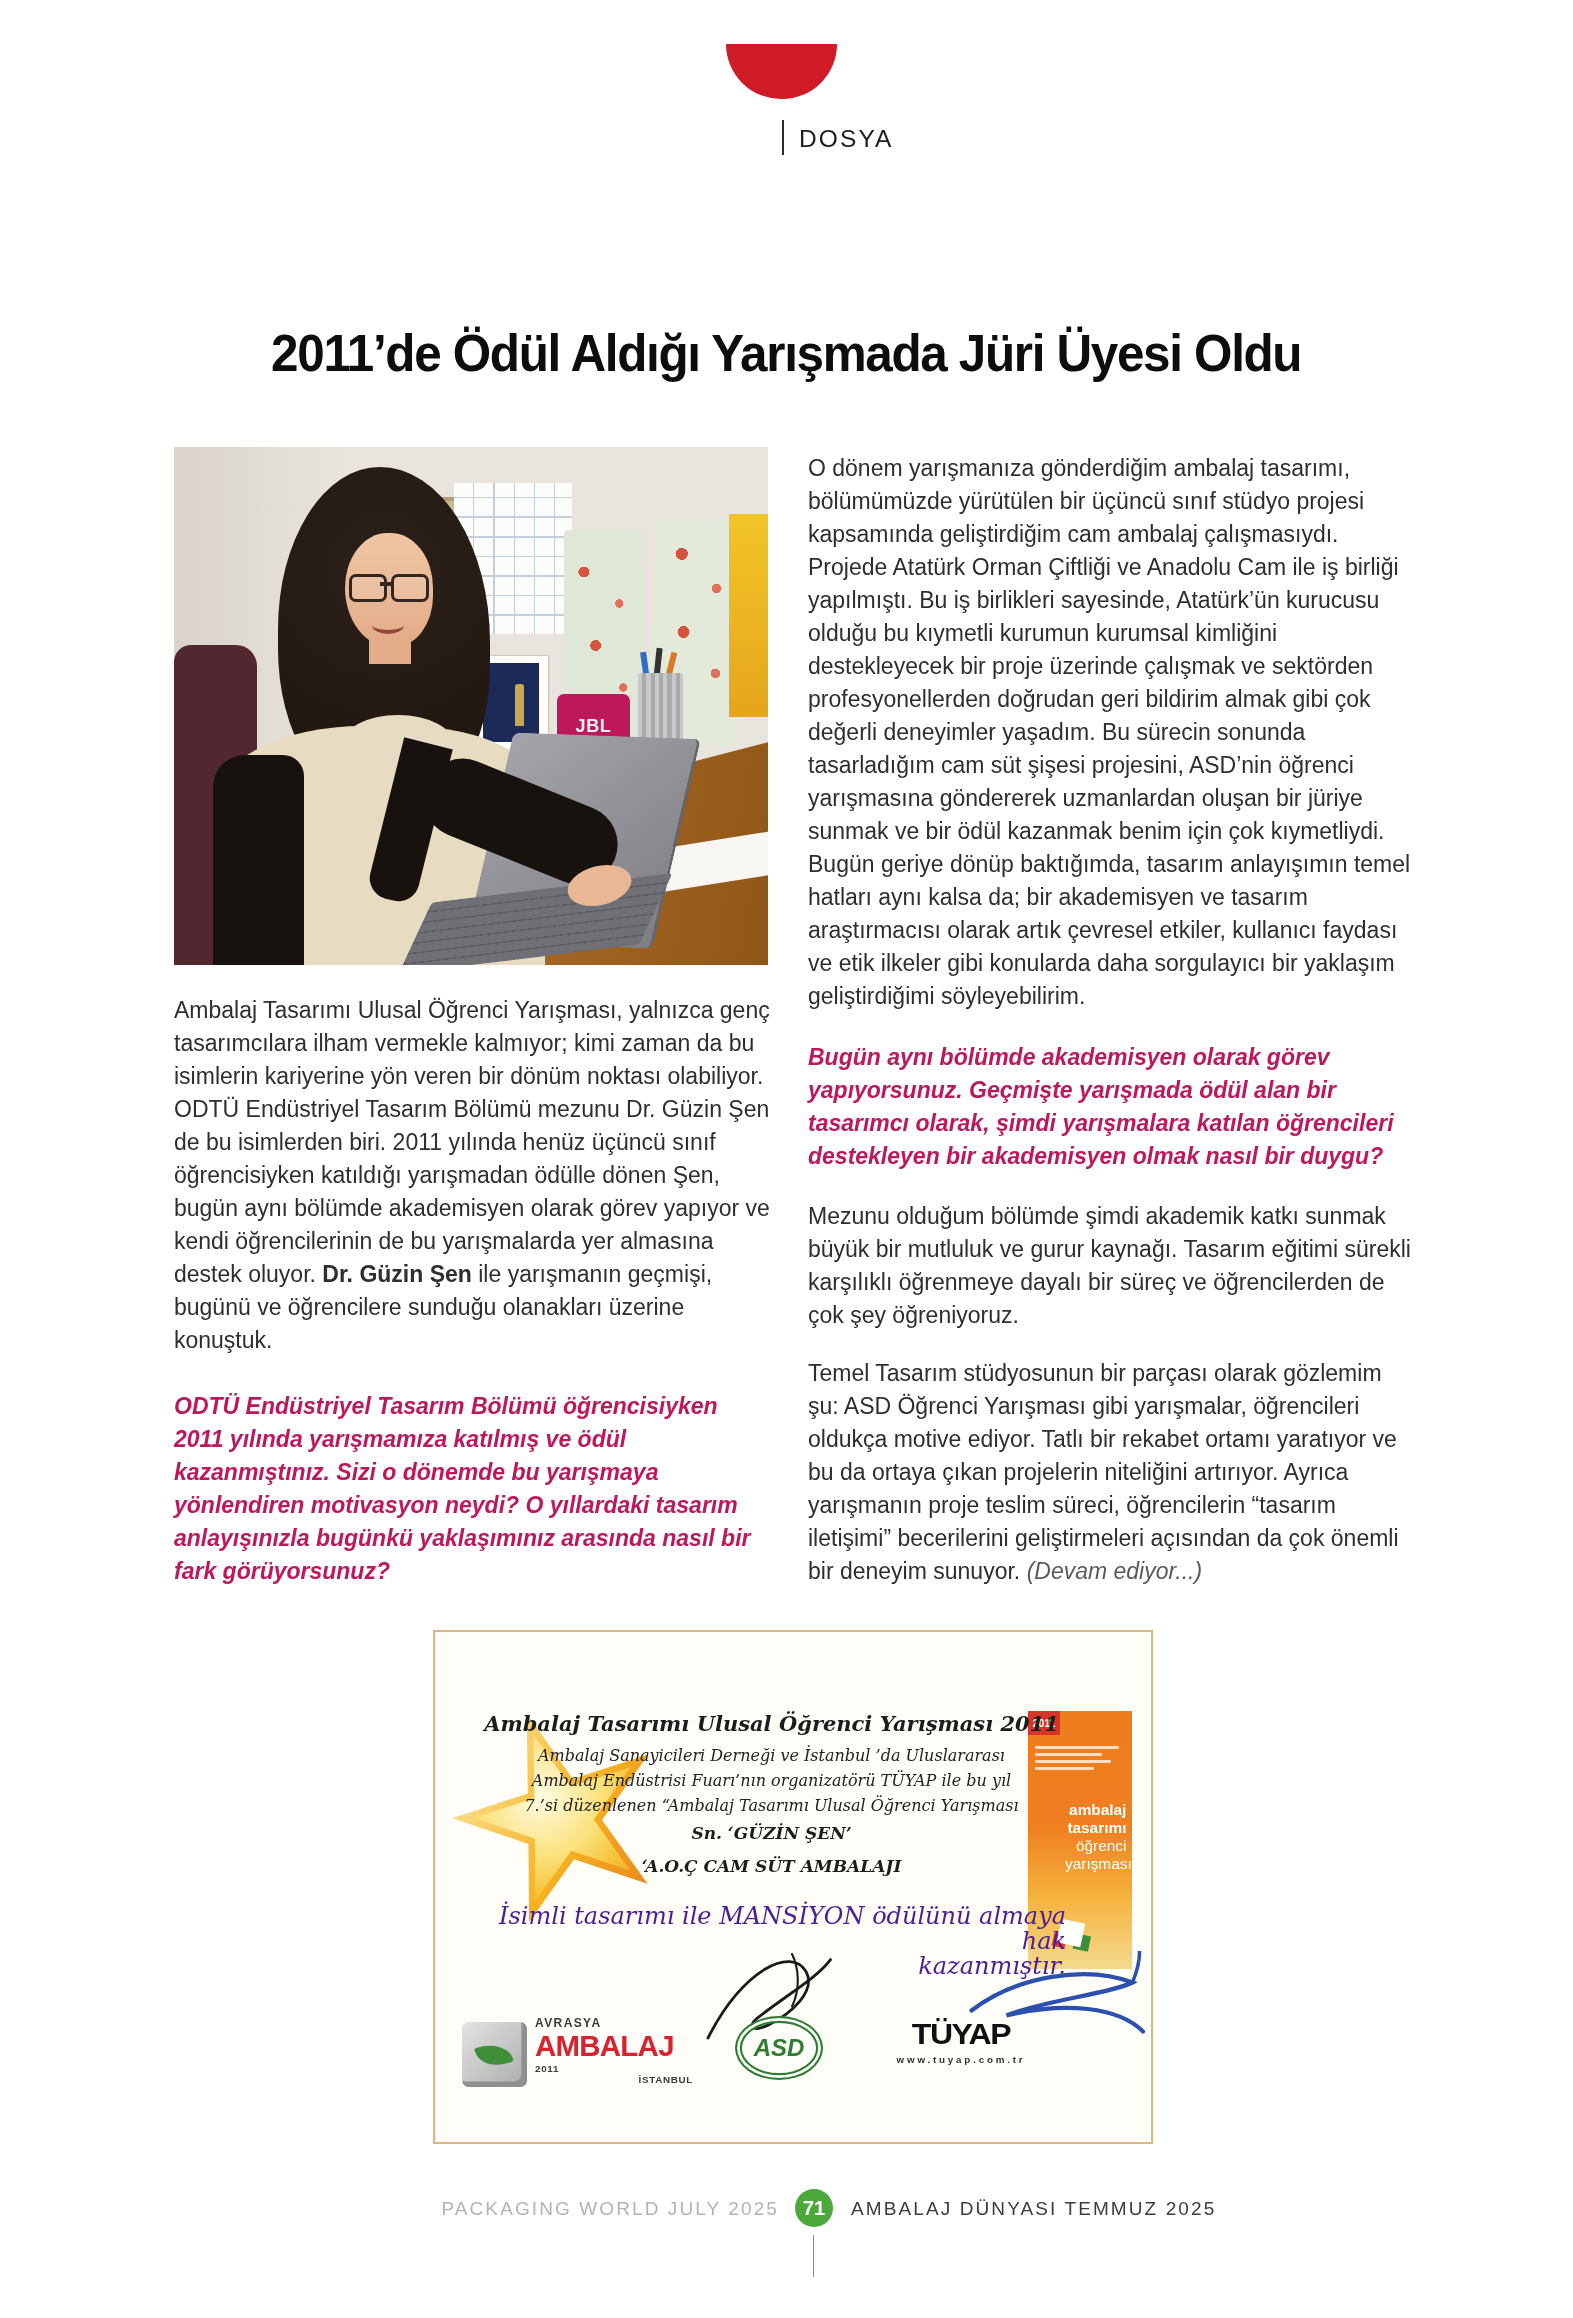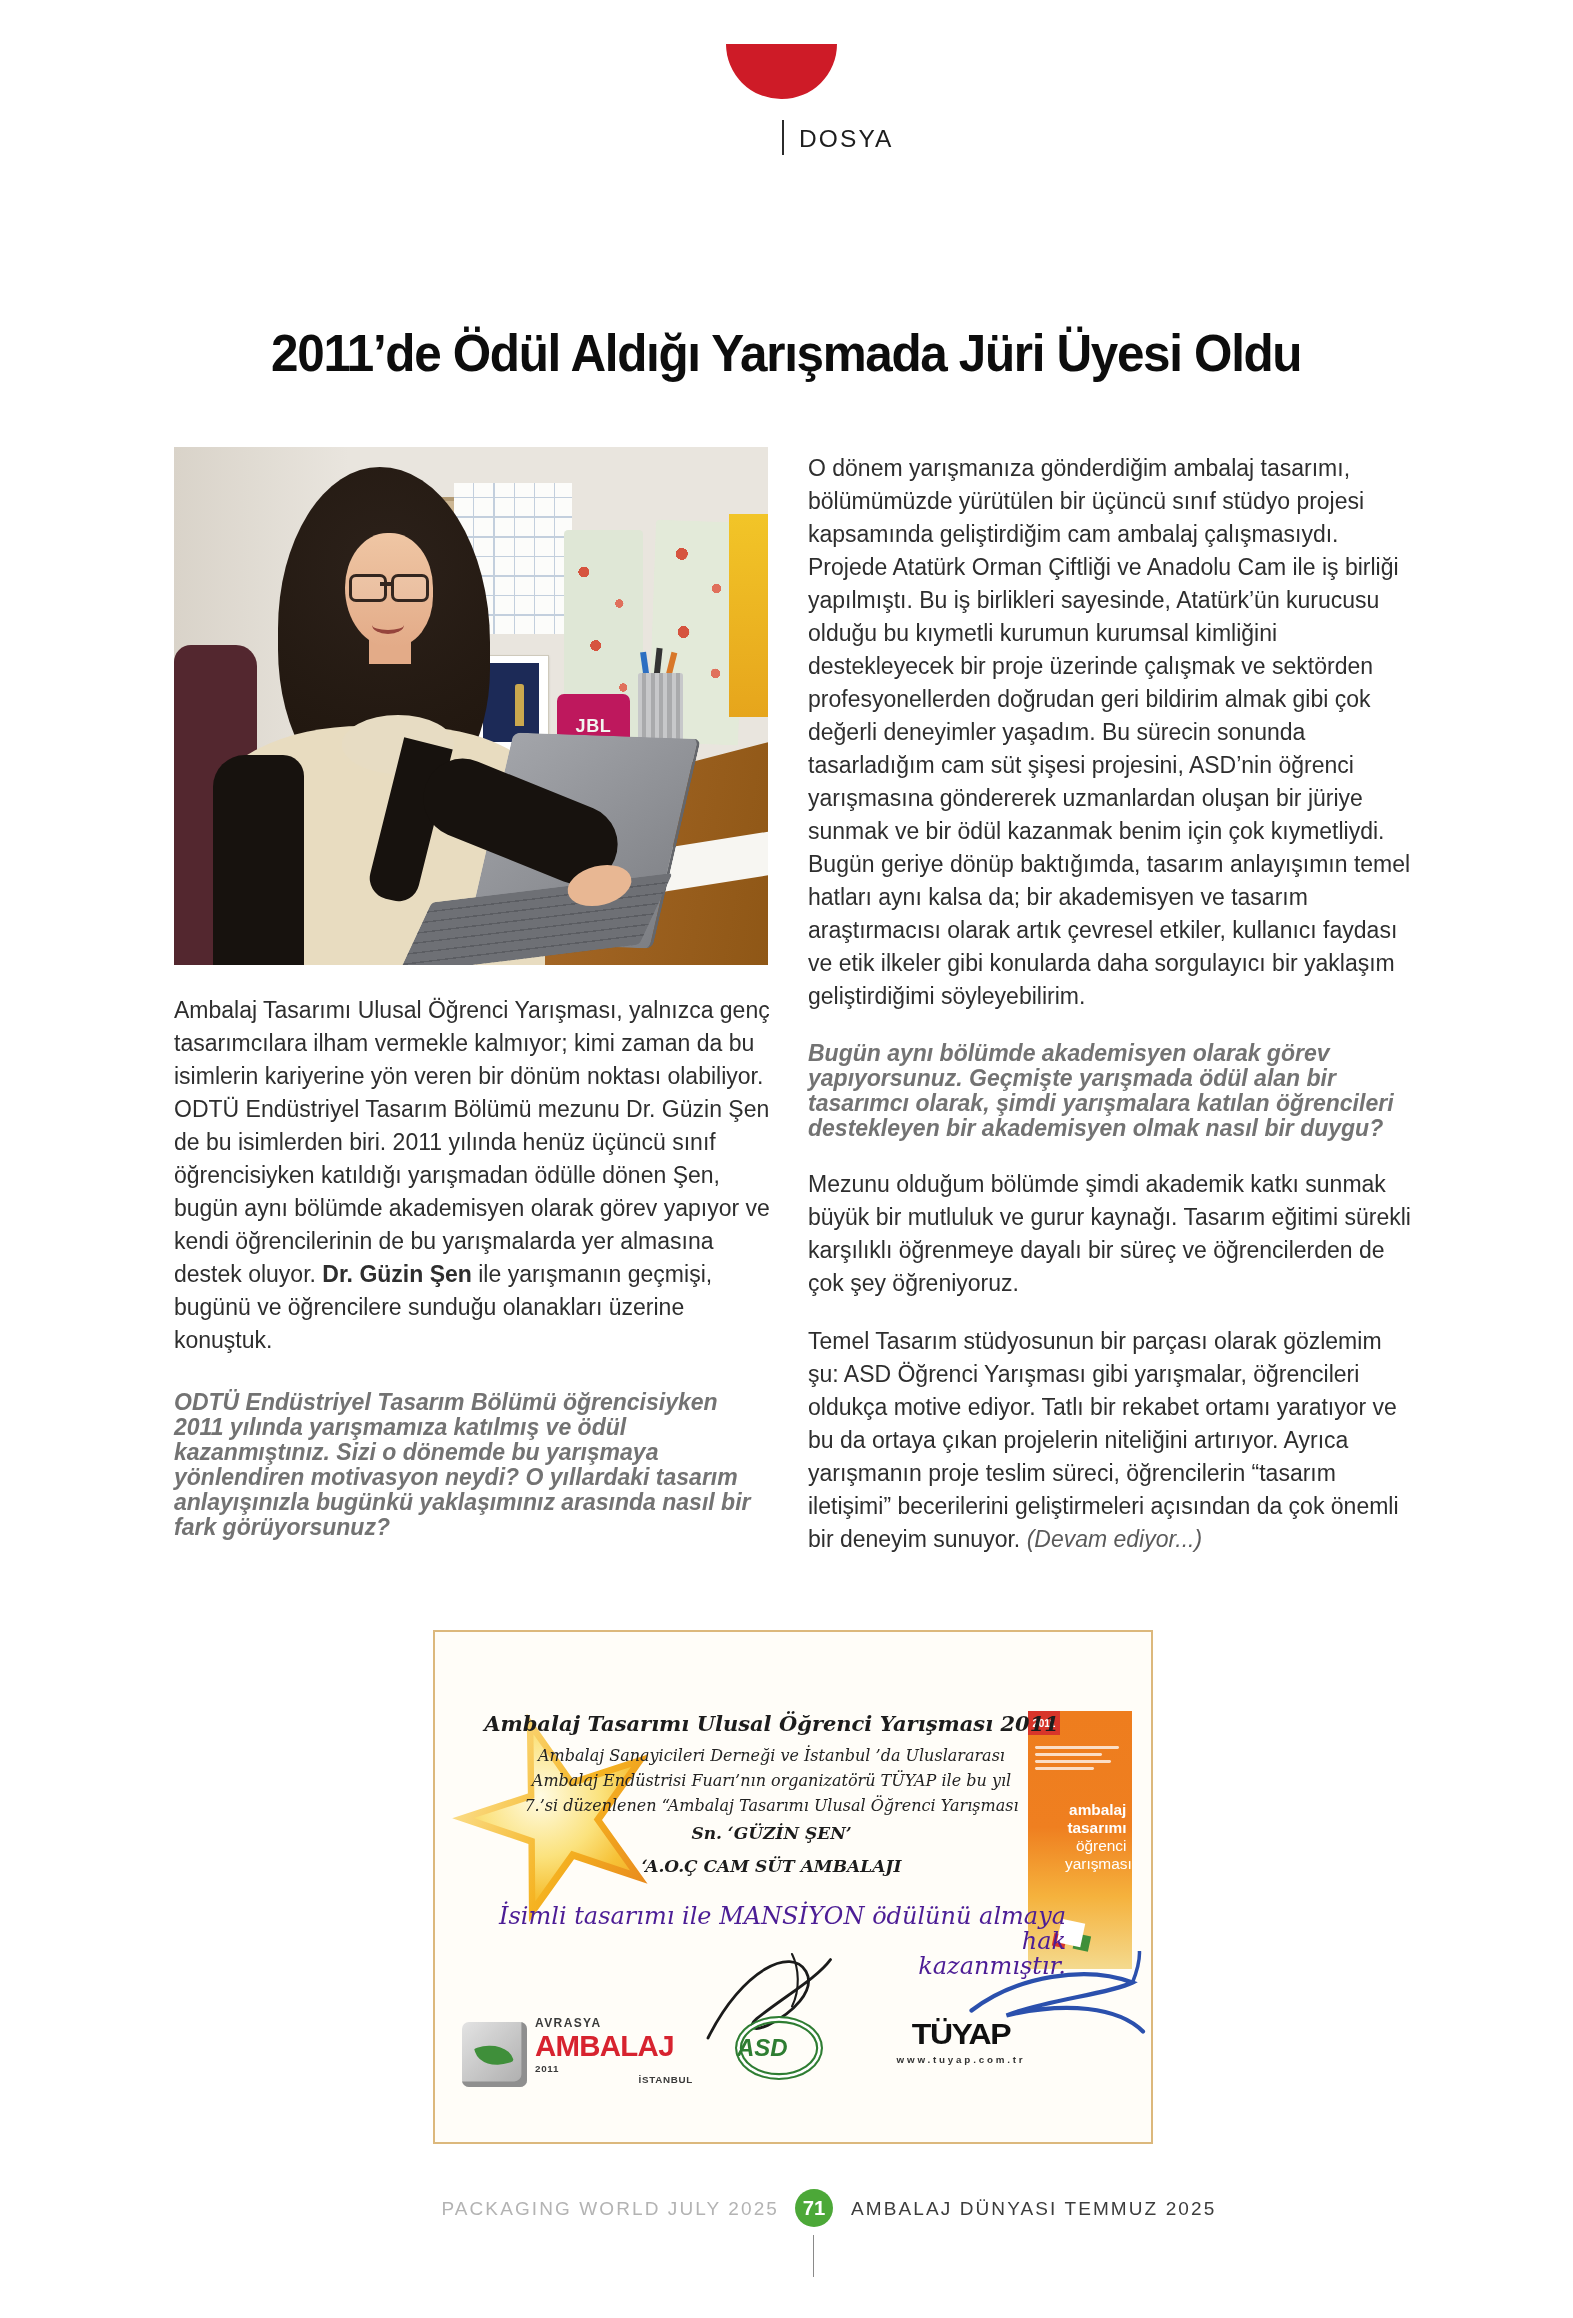--- a/index.html
+++ b/index.html
@@ -19,21 +19,21 @@
   .badge span{color:var(--yellow,#f6cb0e);font-weight:bold;font-size:32px;letter-spacing:0px;}
 
   
   .headline{left:0;top:323px;width:1573px;text-align:center;color:#0d0d0d;}
   .headline span{display:inline-block;transform:scaleX(.95);font-weight:bold;font-size:52px;letter-spacing:-1.4px;}
 
   
   .colL{left:174px;top:994px;width:597px;}
   .colR{left:808px;top:452px;width:609px;}
   .body-txt{font-size:23px;line-height:33px;color:#2e2e2e;}
-  .q-txt{font-size:23px;line-height:25px;font-weight:bold;font-style:italic;color:#737373;}
+  .q-txt{font-size:23px;line-height:33px;font-weight:bold;font-style:italic;color:#be185d;}
   .mt{margin-top:33px;}
 
   
   .photo{left:174px;top:447px;width:594px;height:518px;background:#e9e5de;overflow:hidden;}
   .wall-shade{left:0;top:0;width:175px;height:518px;background:linear-gradient(90deg,#d9d3c9,#e9e5de);}
   .corkboard{left:210px;top:50px;width:83px;height:149px;background:#cdb794;border:4.9px solid #b29a74;}
   .antler{left:231px;top:84px;width:35px;height:63px;background:#4c4038;border-radius:40% 60% 30% 60%;}
   .pin{left:242px;top:60px;width:8.4px;height:8.4px;border-radius:50%;background:#c2232b;}
   .calendar{left:280px;top:36px;width:118px;height:151px;background:#fcfcfa;
             background-image:repeating-linear-gradient(0deg,transparent 0 18px,#c3cfdd 18px 19.6px),
@@ -119,21 +119,21 @@
   .sig-blue{left:533px;top:319px;width:182px;height:105px;}
   .logo-avrasya{left:27px;top:384px;width:231px;height:84px;}
   .cube{position:absolute;left:0;top:5.6px;width:65px;height:65px;background:linear-gradient(135deg,#e3e3e3,#ababab);
         border-radius:7px;box-shadow:inset -5.6px -5.6px 0 #8f8f8f;}
   .leaf{position:absolute;left:15.4px;top:21px;width:34px;height:24px;background:#3f8f3a;border-radius:4% 96% 10% 90%;transform:rotate(-18deg);}
   .avr-txt{position:absolute;left:73px;top:0;font-family:"Liberation Sans",sans-serif;}
   .avr-top{font-size:12px;font-weight:bold;color:#3a3a3a;letter-spacing:1.4px;}
   .avr-main{font-size:29.4px;font-weight:bold;color:#d7232f;letter-spacing:-0.7px;line-height:32px;}
   .avr-sub{font-size:9.8px;font-weight:bold;color:#3a3a3a;letter-spacing:0.7px;}
   .logo-asd{left:300px;top:384px;width:84px;height:60px;border:2.8px solid #2e7d32;border-radius:50%;
-            display:flex;align-items:center;justify-content:flex-start;box-shadow:inset 0 0 0 2.8px #fff,inset 0 0 0 4.9px #2e7d32;}
+            display:flex;align-items:center;justify-content:center;box-shadow:inset 0 0 0 2.8px #fff,inset 0 0 0 4.9px #2e7d32;}
   .logo-asd span{font-family:"Liberation Sans",sans-serif;font-weight:bold;font-style:italic;font-size:24px;color:#2e7d32;}
   .logo-tuyap{left:435px;top:384px;width:182px;height:63px;text-align:center;font-family:"Liberation Sans",sans-serif;}
   .tuyap-main{font-size:32px;font-weight:bold;color:#101010;letter-spacing:-1.4px;transform:scaleY(.9);display:inline-block;}
   .tuyap-url{font-size:9.8px;font-weight:bold;color:#333;letter-spacing:2.8px;margin-top:1.4px;}
 
   
   .foot-left{left:393px;top:2193px;width:386px;text-align:right;font-size:19px;letter-spacing:2.1px;color:#b3b3b3;line-height:32px;}
   .foot-circle{left:795px;top:2189px;width:38px;height:38px;border-radius:50%;background:var(--green,#4ca838);
                display:flex;align-items:center;justify-content:center;}
   .foot-circle span{color:#fff;font-weight:bold;font-size:20.3px;}

